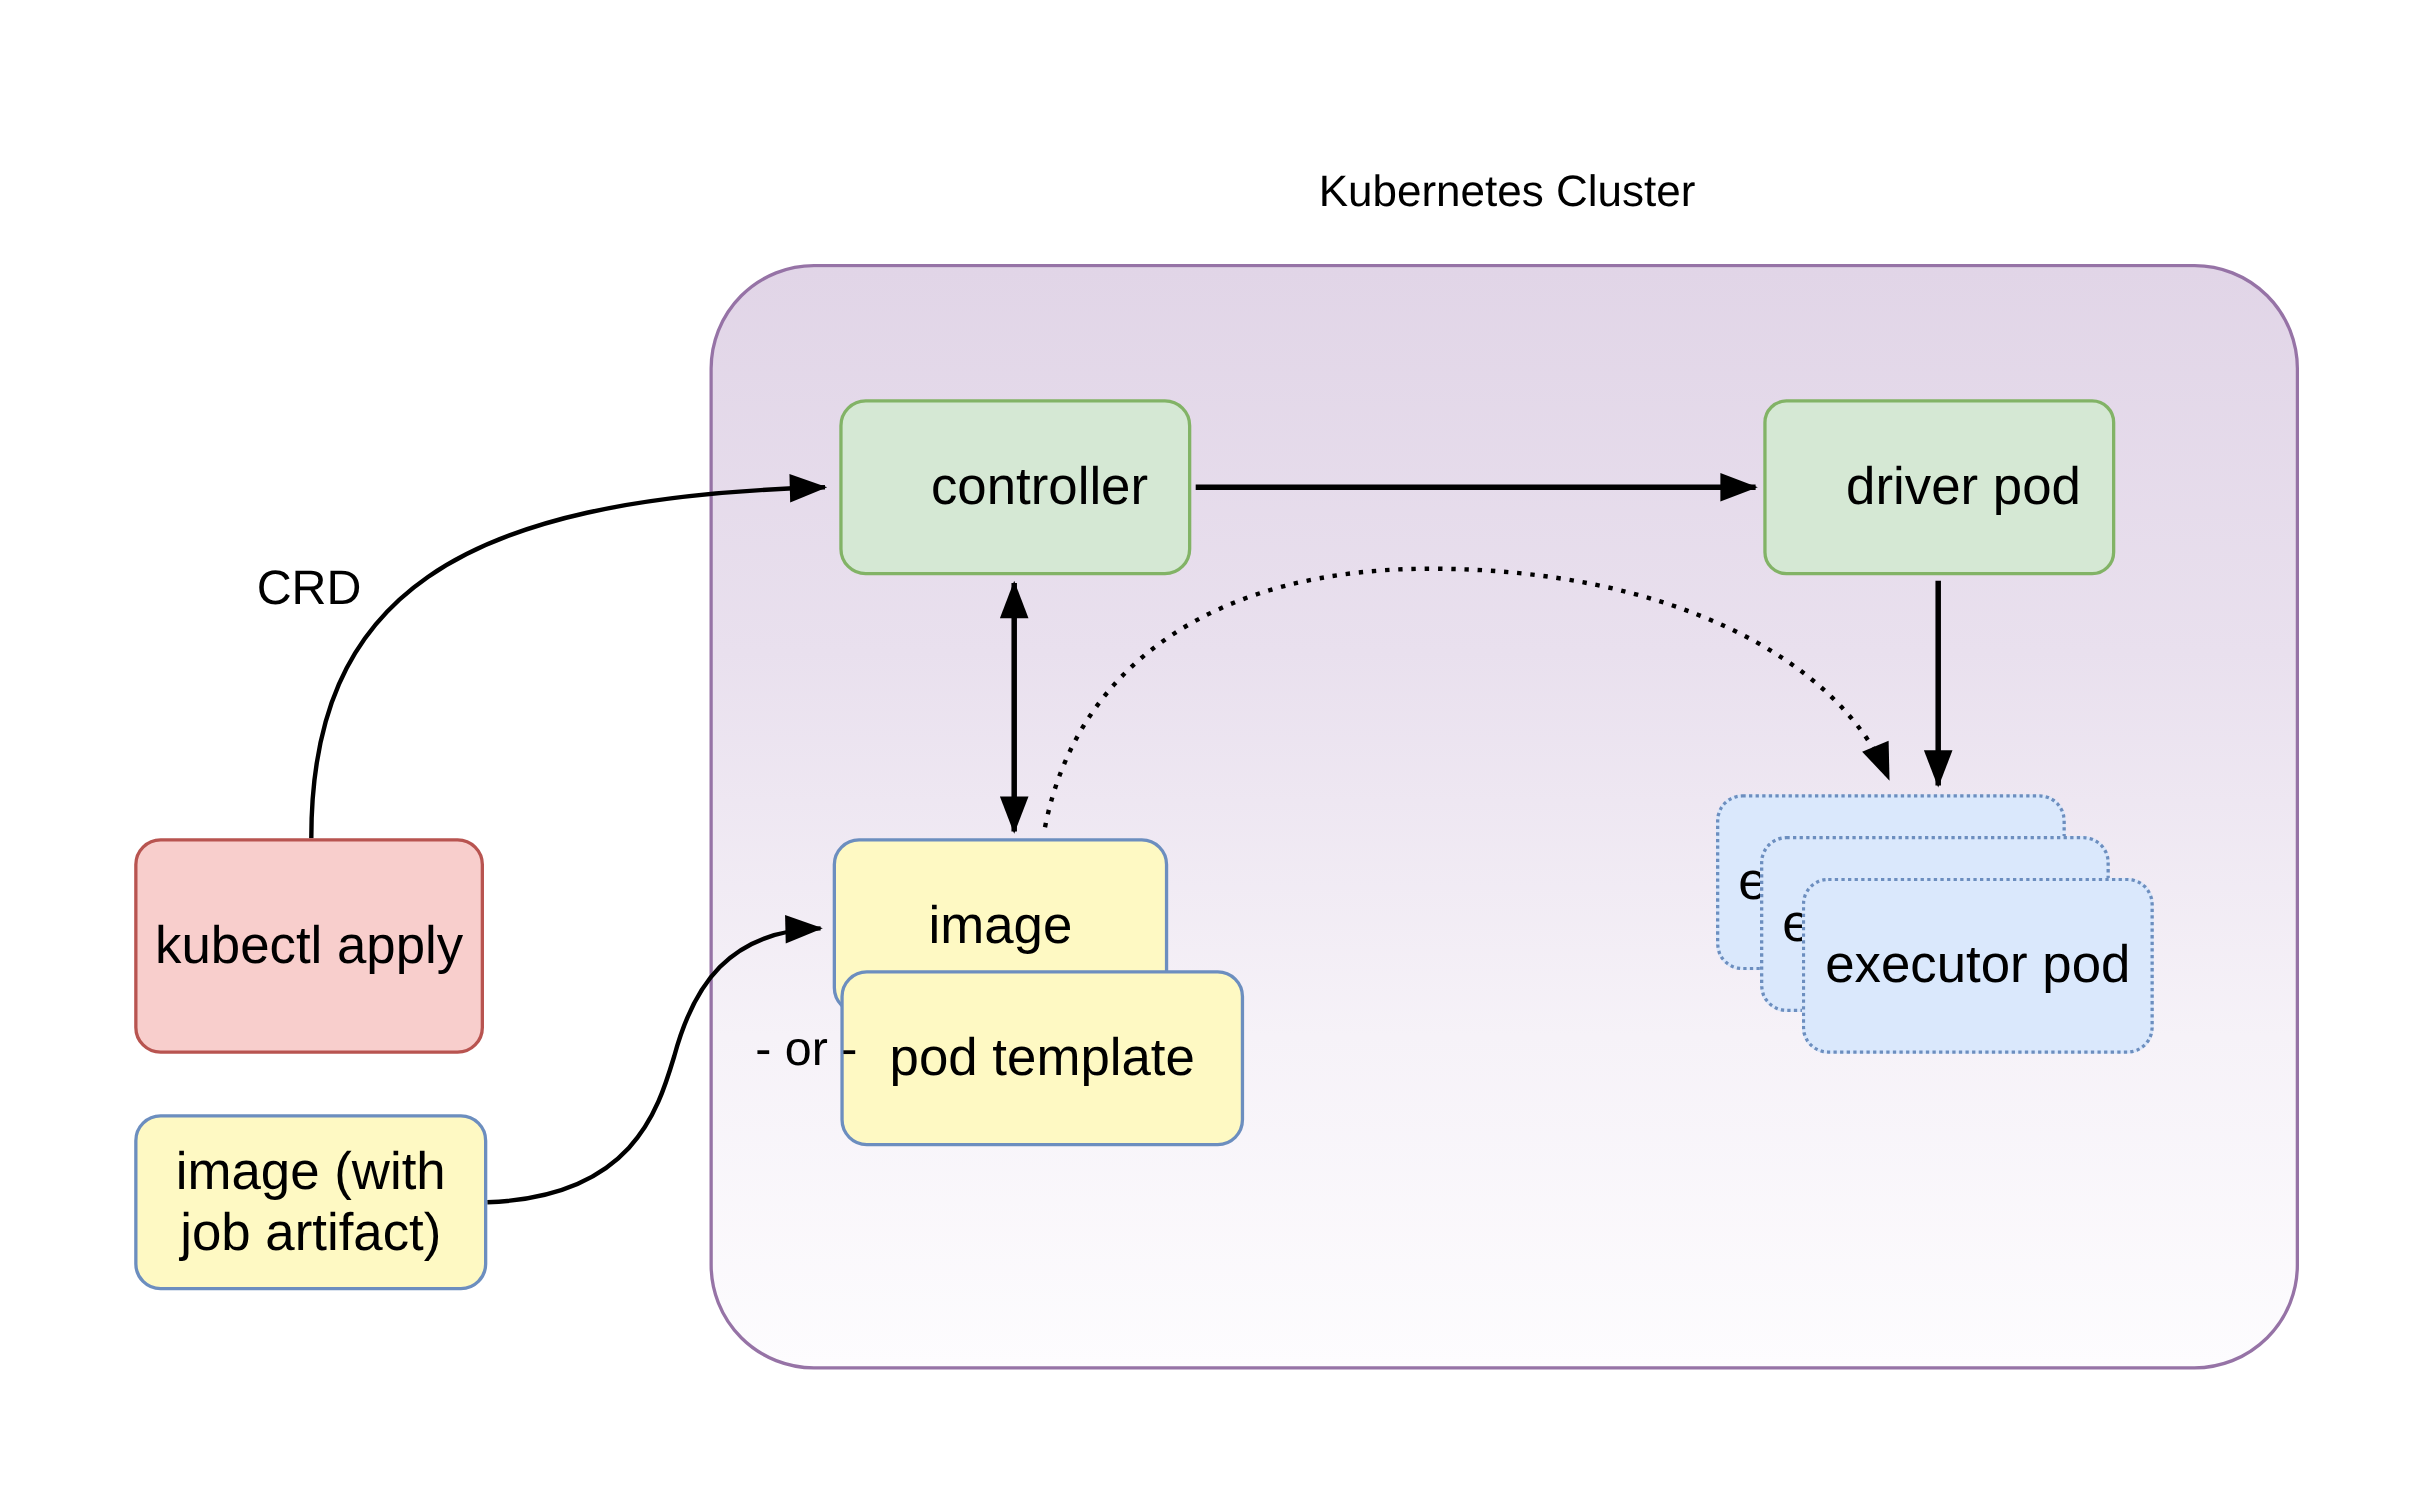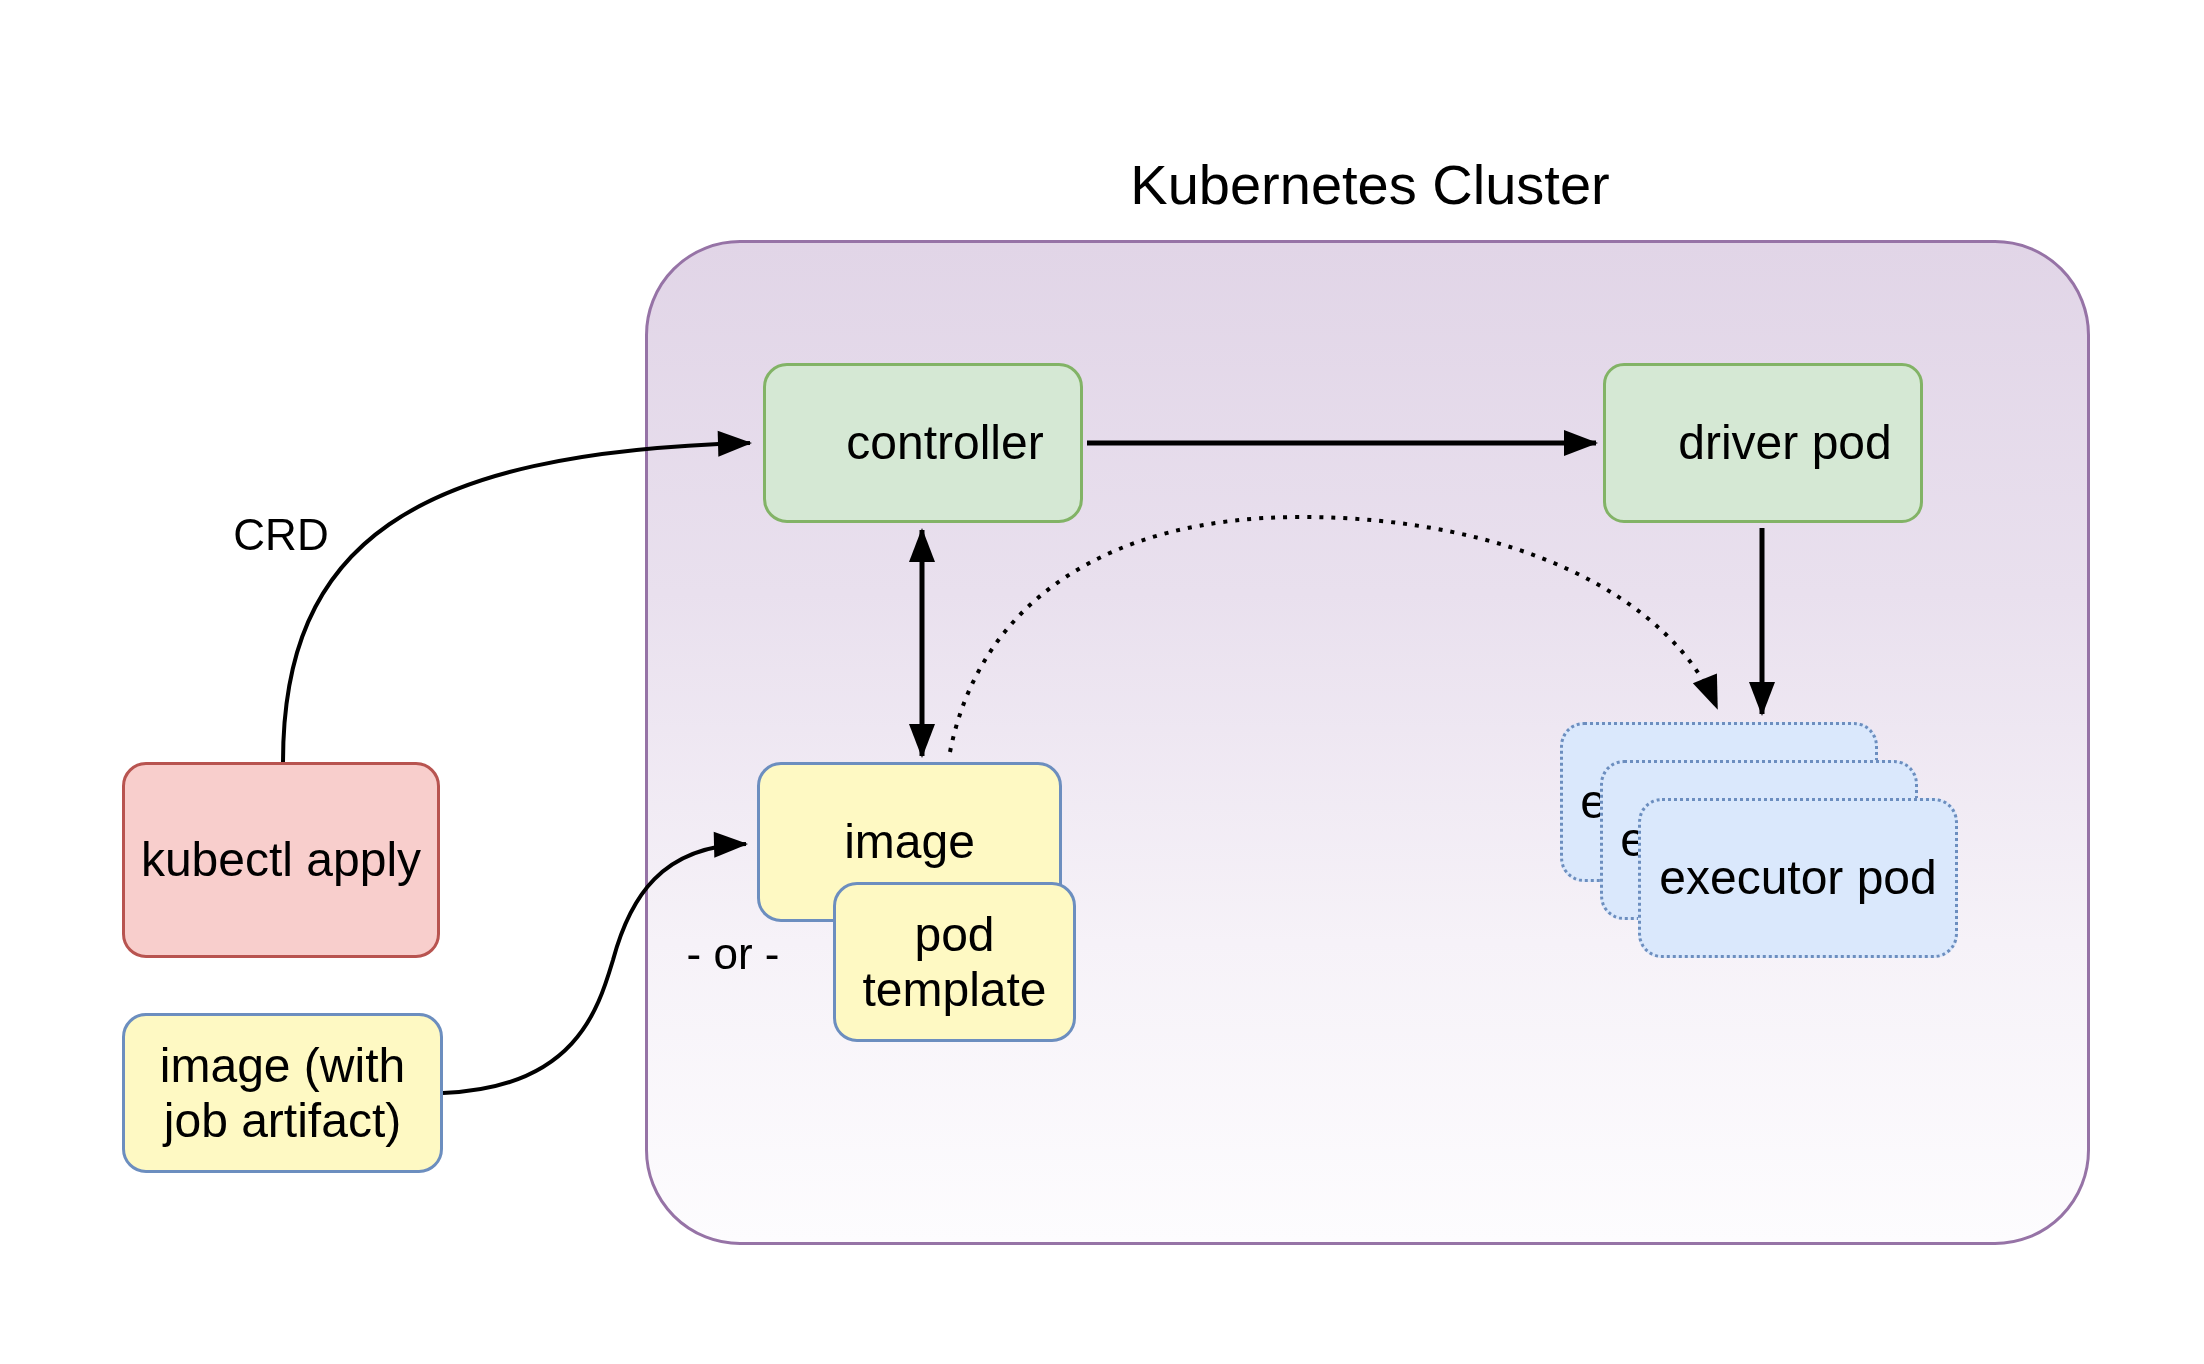--- a/index.html
+++ b/index.html
@@ -24,28 +24,28 @@
   }
   .green{background:#d5e8d4;border-color:#82b366;padding-left:44px;}
   .red{background:#f8cecc;border-color:#b85450;}
   .blue{background:#fef9c3;border-color:#6c8ebf;}
   .blue-dotted{background:#dae8fc;border:3px dotted #6c8ebf;}
   #node-controller{left:763px;top:363px;width:320px;height:160px;}
   #node-driver-pod{left:1603px;top:363px;width:320px;height:160px;border-radius:21px;}
   #node-kubectl{left:122px;top:762px;width:318px;height:196px;}
   #node-image-artifact{left:122px;top:1013px;width:321px;height:160px;}
   #node-image{left:757px;top:762px;width:305px;height:160px;z-index:3;}
-  #node-pod-template{left:833px;top:882px;width:243px;height:160px;z-index:4;}
+  #node-pod-template{left:764px;top:882px;width:367px;height:160px;z-index:4;}
   #node-exec-1{left:1560px;top:722px;width:318px;height:160px;z-index:3;}
   #node-exec-2{left:1600px;top:760px;width:318px;height:160px;z-index:4;}
   #node-exec-3{left:1638px;top:798px;width:320px;height:160px;z-index:5;}
   .edge-label{
     font-size:44px;text-align:center;z-index:6;
   }
-  #label-title{left:1070px;top:152px;width:600px;font-size:56px;text-align:center;z-index:6;}
+  #label-title{left:1070px;top:152px;width:600px;font-size:40px;text-align:center;z-index:6;}
   #label-crd{left:181px;top:510px;width:200px;}
   #label-or{left:583px;top:929px;width:300px;}
 </style>
 </head>
 <body>
 
 <div id="cluster" class="abs"></div>
 
 <svg id="edges" class="abs" width="2204" height="1364" viewBox="0 0 2204 1364" xmlns="http://www.w3.org/2000/svg">
   <defs>

